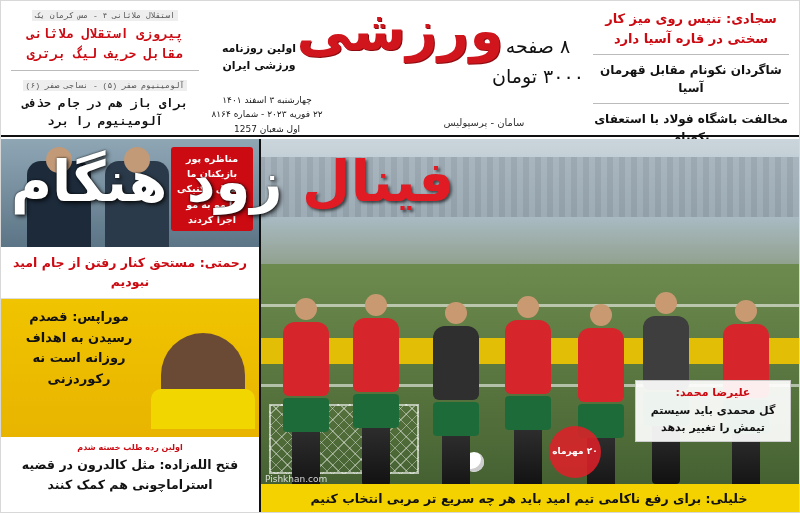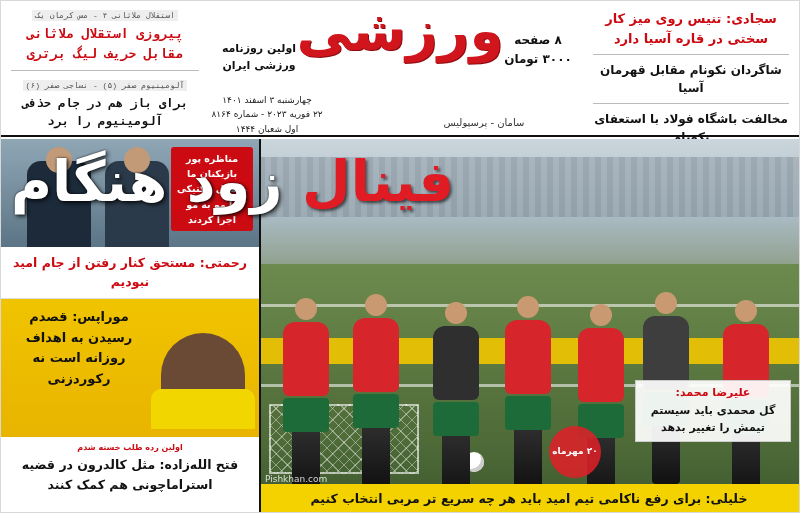--- a/index.html
+++ b/index.html
@@ -65,21 +65,21 @@
     text-shadow: 1px 1px 0 #8d0b10;
   }
   .mast-pages {
     position: absolute;
     top: 30px;
     right: 215px;
     width: 92px;
     text-align: center;
     color: #111;
   }
-  .mast-pages .big { font-size: 12px; font-weight: bold; line-height: 1.6; }
+  .mast-pages .big { font-size: 19px; font-weight: normal; line-height: 1.6; }
   .mast-dateblock {
     position: absolute;
     top: 92px;
     left: 206px;
     width: 120px;
     text-align: center;
     font-size: 9px;
     color: #222;
     line-height: 1.6;
   }
@@ -367,21 +367,21 @@
     <div class="mast-byline">سامان - پرسپولیس</div>
 
     <div class="mast-tagline">
       <div>اولین روزنامه</div>
       <div>ورزشی ایران</div>
     </div>
 
     <div class="mast-dateblock">
       <div>چهارشنبه ۳ اسفند ۱۴۰۱</div>
       <div>۲۲ فوریه ۲۰۲۳ - شماره ۸۱۶۴</div>
-      <div>اول شعبان ۱۴۴۴</div>
+      <div>اول شعبان 1257</div>
     </div>
 
     <div class="mast-right">
       <div class="kicker">استقلال ملاثانی ۴ - مس کرمان یک</div>
       <div class="hl-red">پیروزی استقلال ملاثانی مقابل حریف لیگ برتری</div>
       <div class="rule"></div>
       <div class="kicker">آلومینیوم صفر (۵) - نساجی صفر (۶)</div>
       <div class="hl-black">برای باز هم در جام حذفی آلومینیوم را برد</div>
     </div>
   </div>

